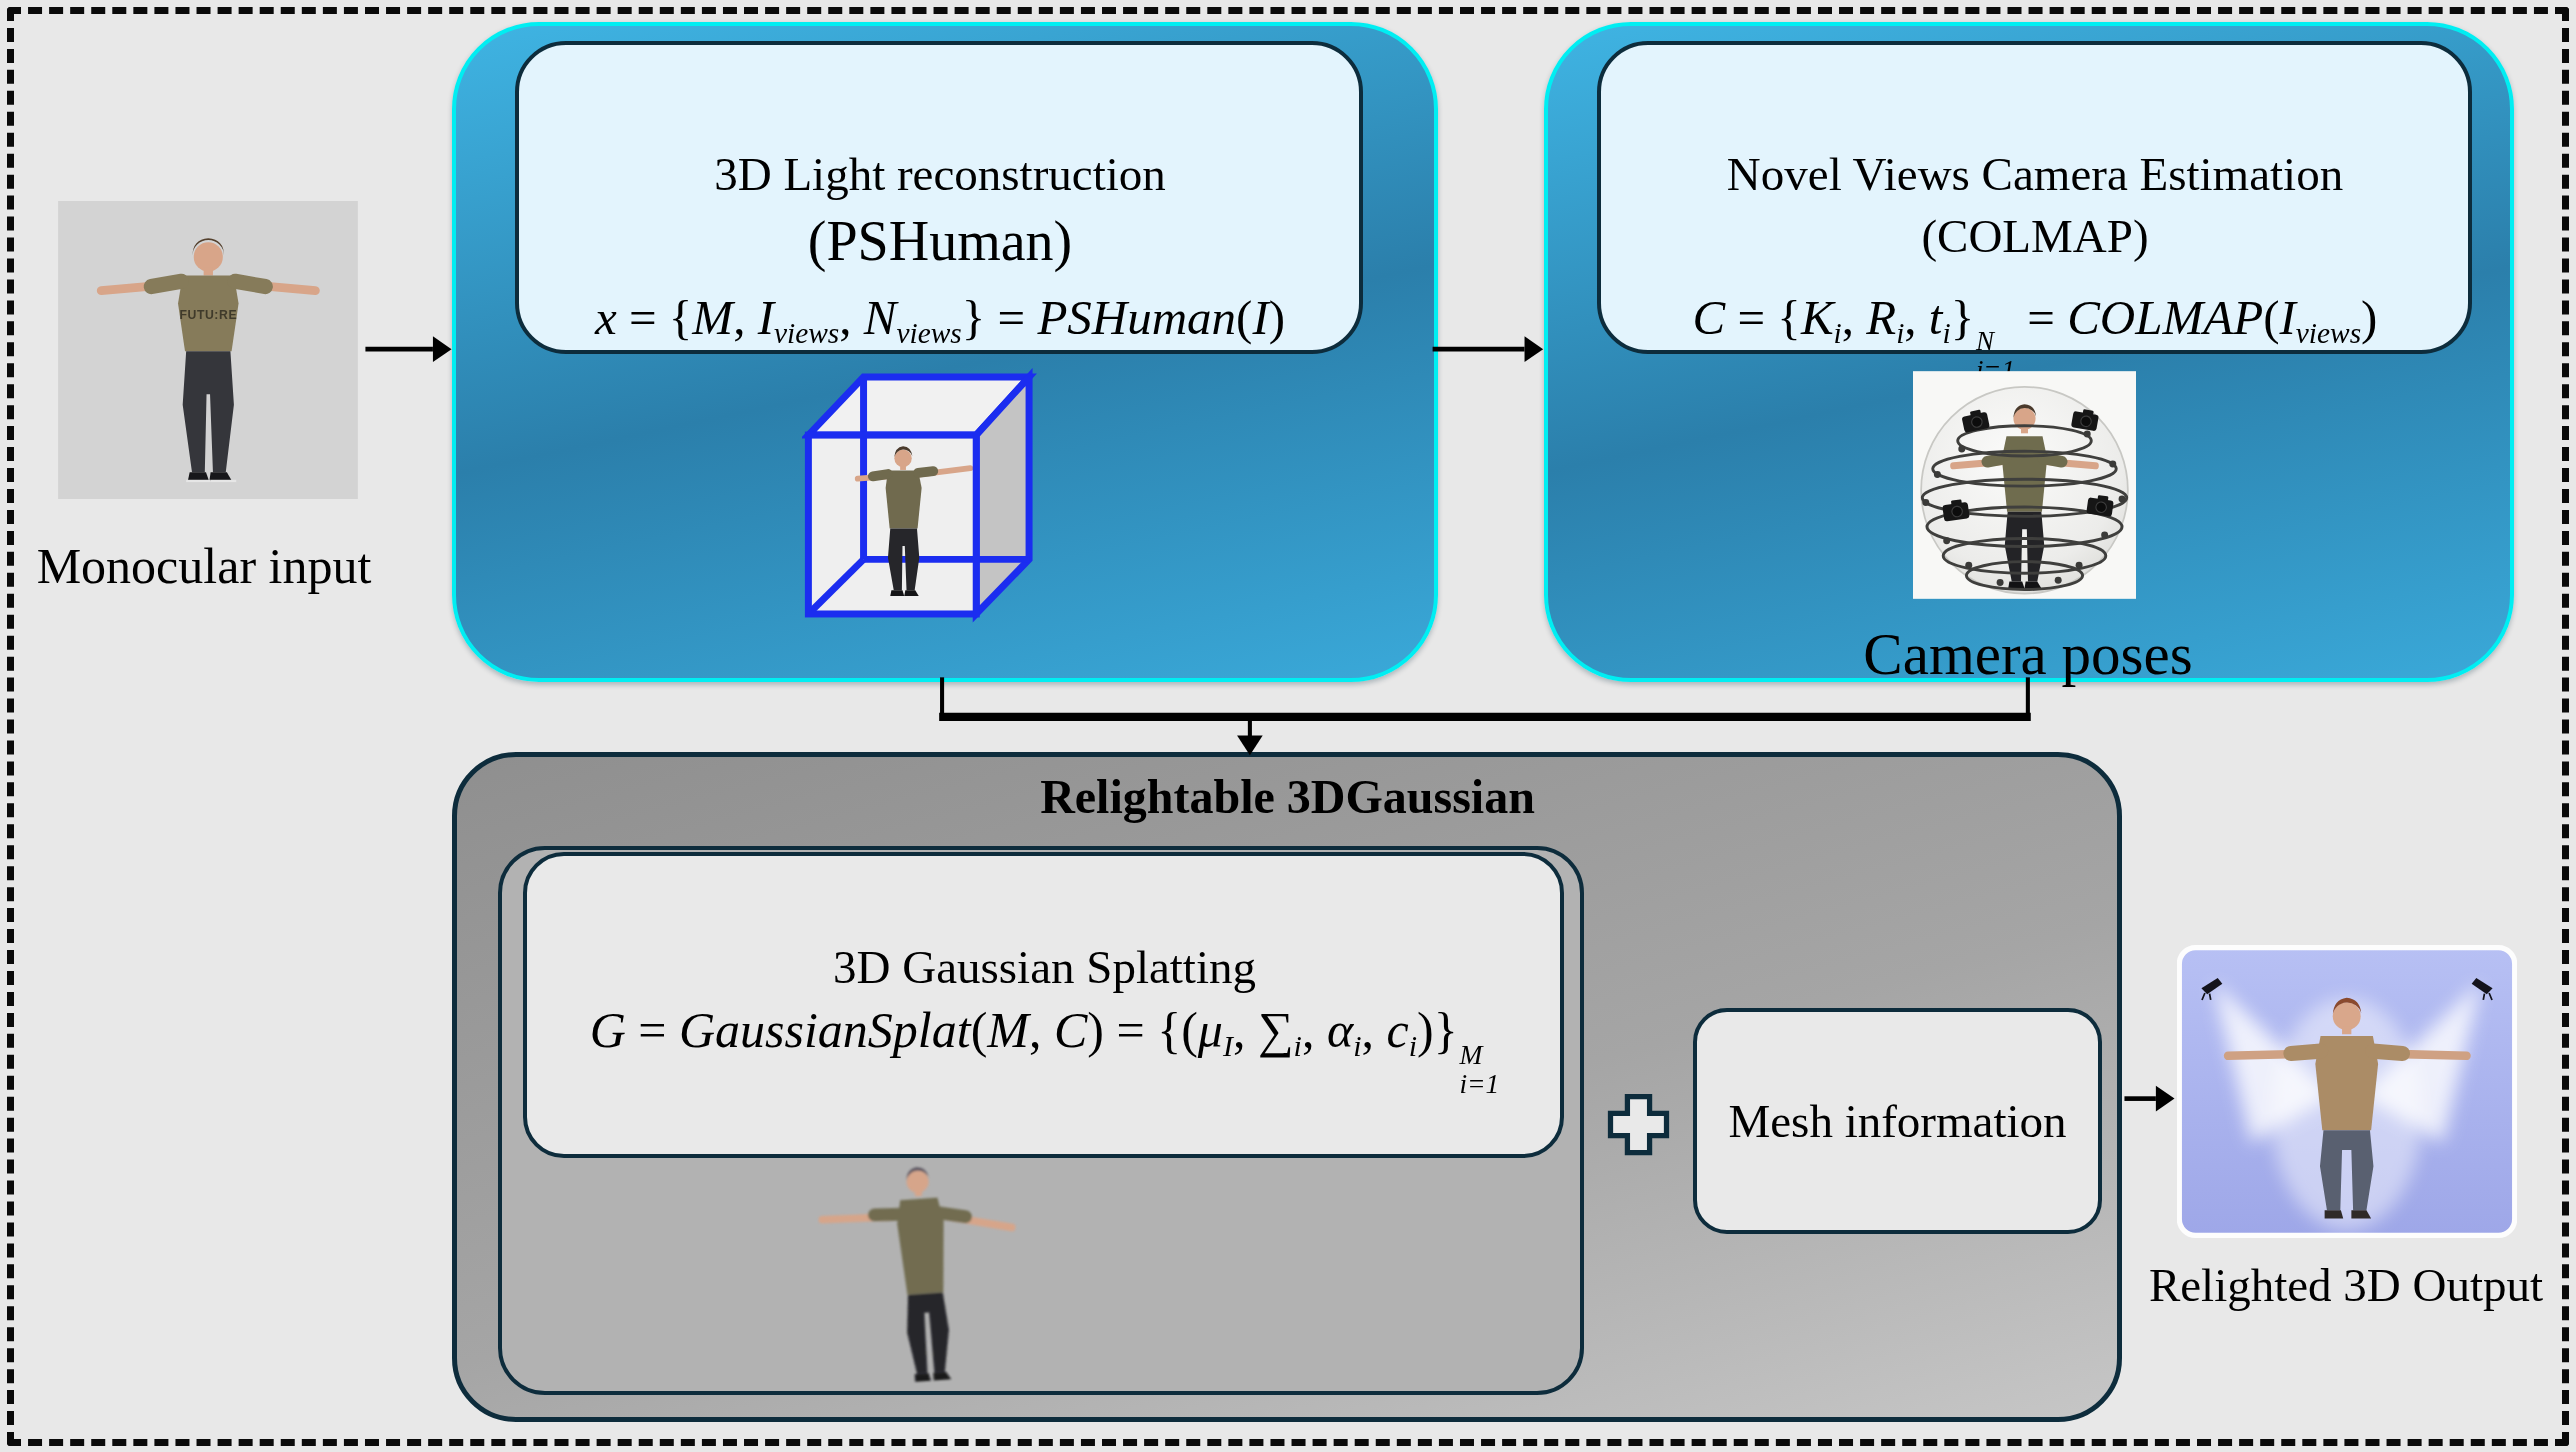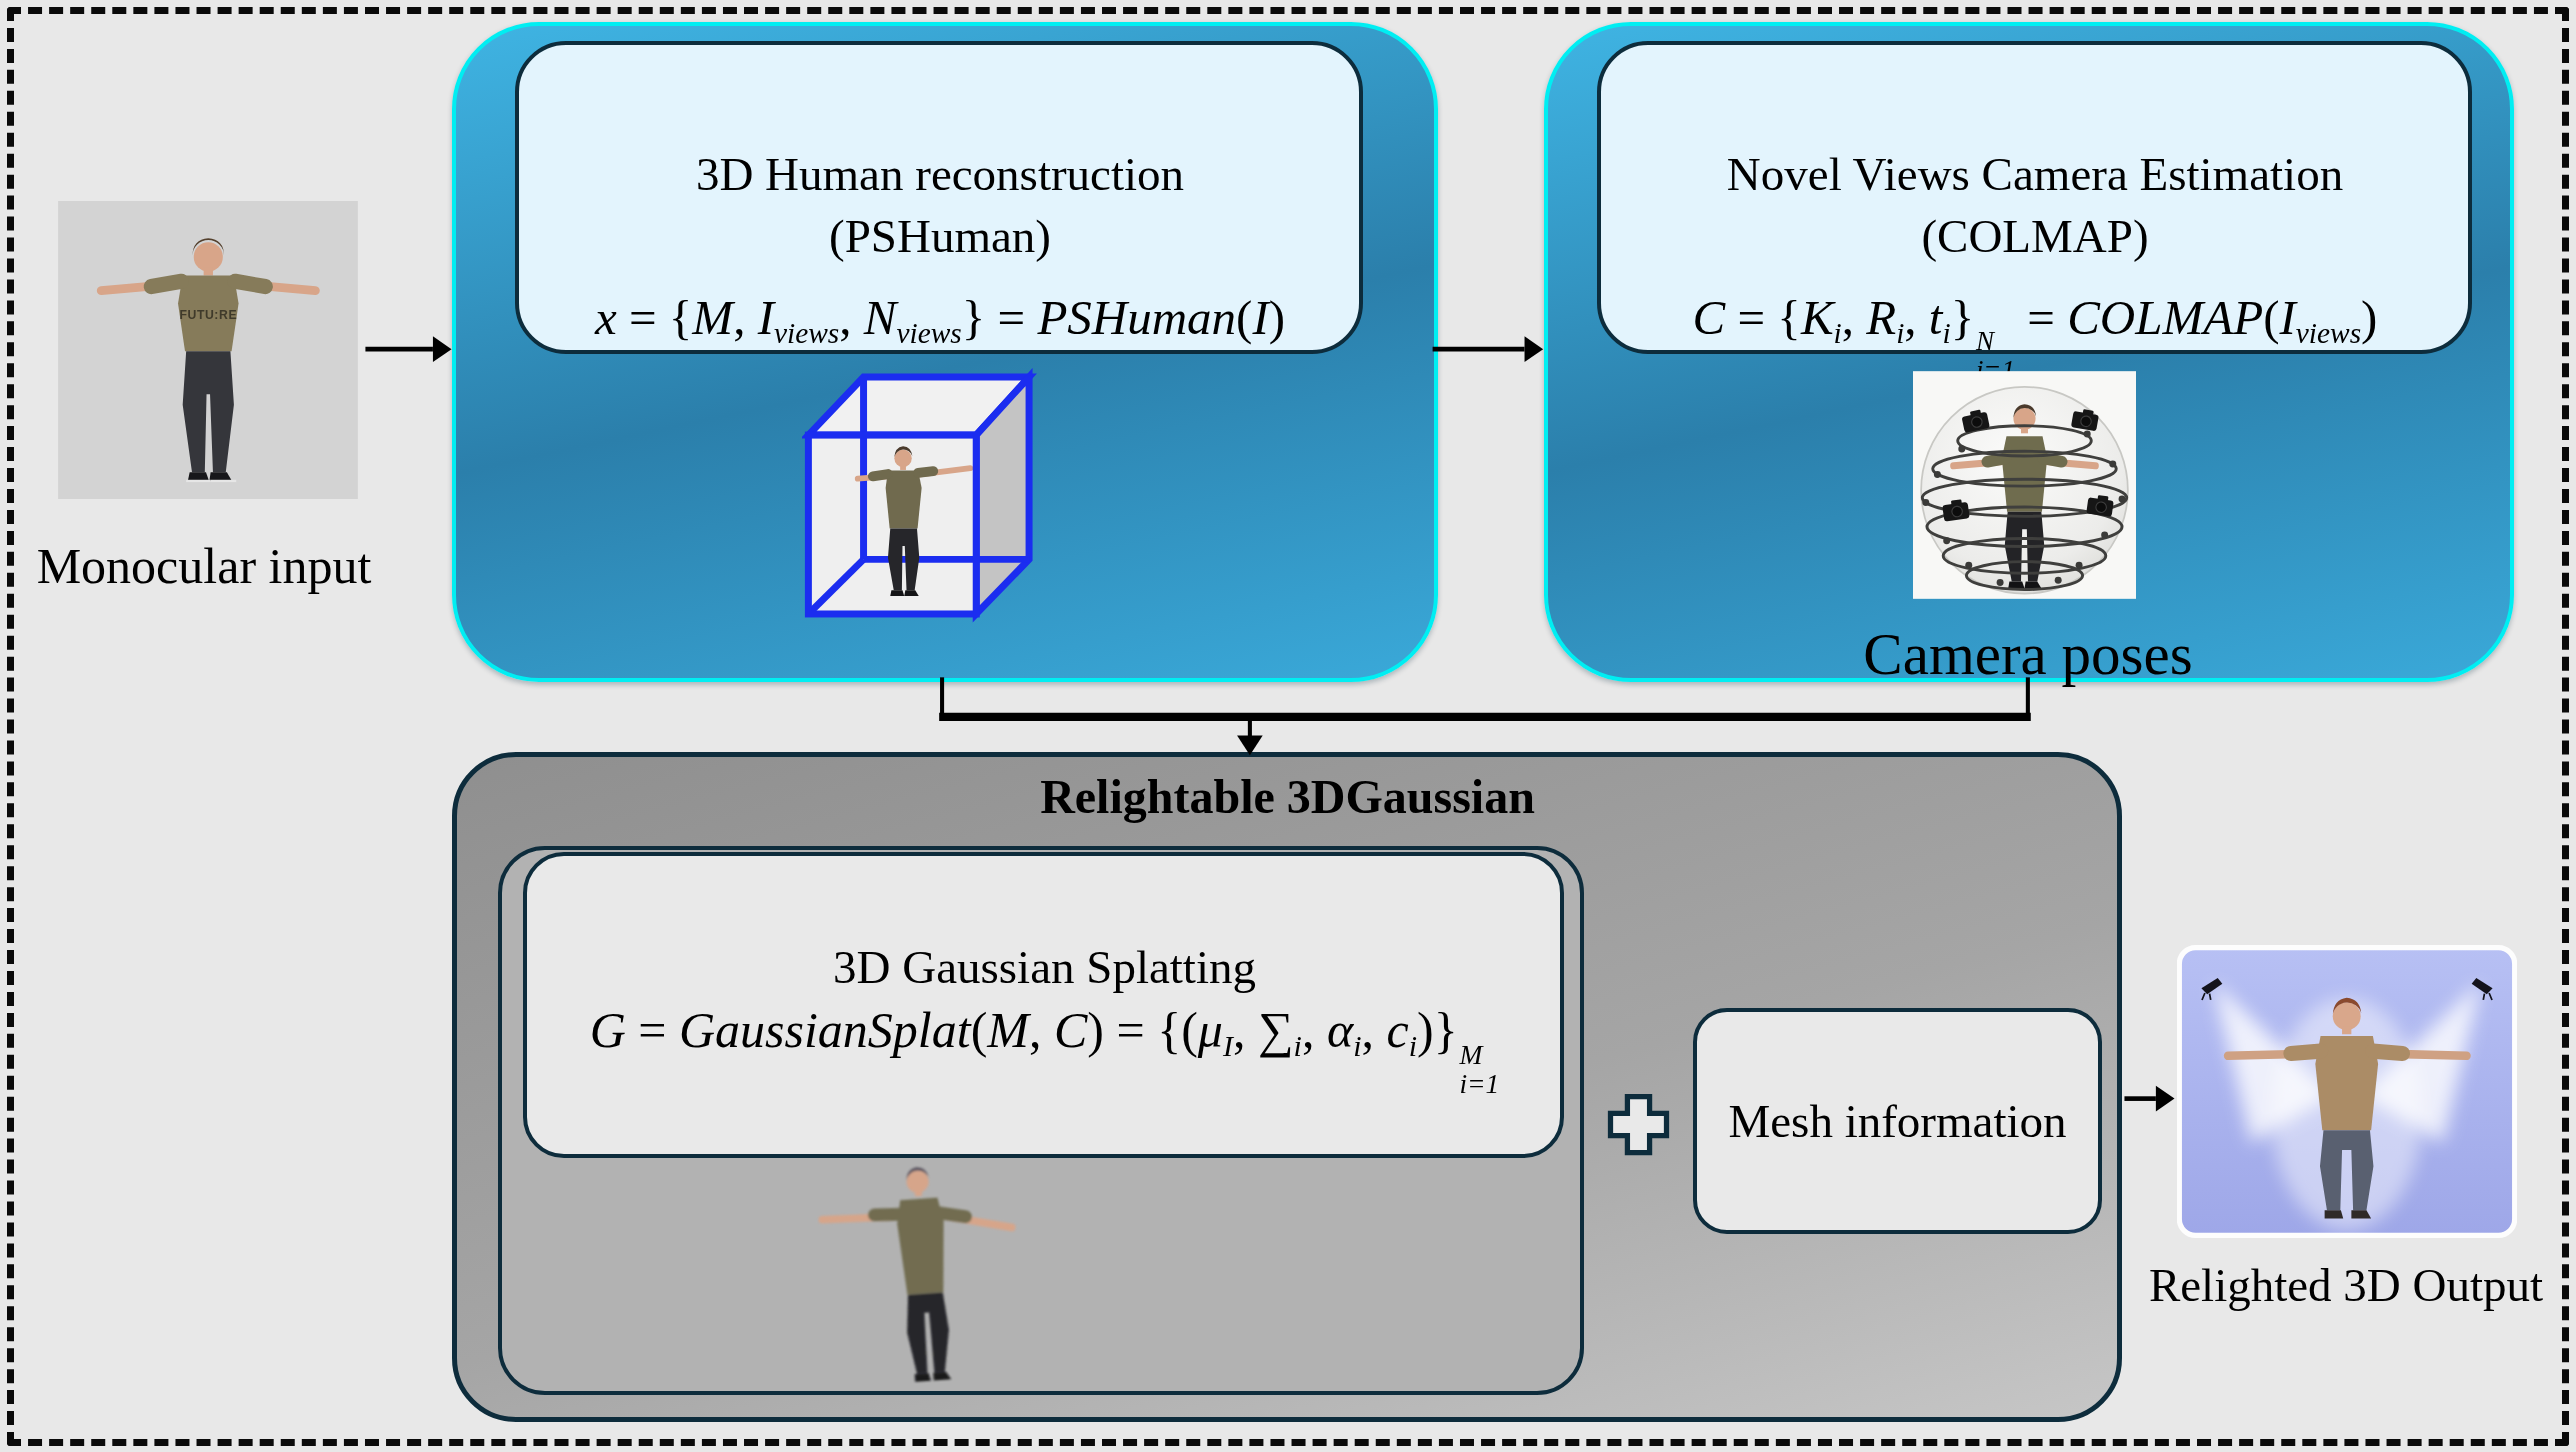--- a/index.html
+++ b/index.html
@@ -68,22 +68,22 @@
       <path d="M226,466 l28,0 l5,14 l-36,0 z" fill="#17171a"></path>
       <path d="M262,466 l28,0 l8,14 l-38,0 z" fill="#17171a"></path>
       <rect x="220" y="479" width="42" height="4" fill="#e6e6e6"></rect>
       <rect x="262" y="479" width="44" height="4" fill="#e6e6e6"></rect>
     </g>
   </svg>
   <div class="lbl" style="left:22px; top:538px; width:364px; font-size:50px;">Monocular input</div>
 
   <div class="cyan-box" style="left:452px; top:22px; width:978px; height:652px;"></div>
   <div class="inner-blue" style="left:515px; top:41px; width:840px; height:305px;"></div>
-  <div class="lbl" style="left:515px; top:147px; width:850px; font-size:47px;">3D Human reconstruction</div>
-  <div class="lbl" style="left:515px; top:209px; width:850px; font-size:47px;">(PSHuman)</div>
+  <div class="lbl" style="left:515px; top:147px; width:850px; font-size:47px;">3D Light reconstruction</div>
+  <div class="lbl" style="left:515px; top:209px; width:850px; font-size:56px;">(PSHuman)</div>
   <div class="lbl formula" style="left:515px; top:290px; width:850px; font-size:49px;"><span class="f-i">x</span><span class="f-n"> = {</span><span class="f-i">M</span><span class="f-n">, </span><span class="f-i">I</span><span class="f-bi">views</span><span class="f-n">, </span><span class="f-i">N</span><span class="f-bi">views</span><span class="f-n">} = </span><span class="f-i">PSHuman</span><span class="f-n">(</span><span class="f-i">I</span><span class="f-n">)</span></div>
 
   <svg class="abs" style="left:802px; top:368px;" width="241" height="255" viewBox="0 0 415 438">
     <g stroke="#1b2df0" stroke-width="12" stroke-linejoin="miter">
       <polygon points="11,115 106,15 391,15 300,115" fill="#f1f1f1"></polygon>
       <polygon points="300,115 391,15 391,329 300,423" fill="#c4c4c4"></polygon>
       <rect x="11" y="115" width="289" height="308" fill="#efefef" stroke="none"></rect>
       <line x1="106" y1="15" x2="106" y2="329"></line>
       <line x1="106" y1="329" x2="391" y2="329"></line>
       <line x1="11" y1="423" x2="106" y2="329"></line>

